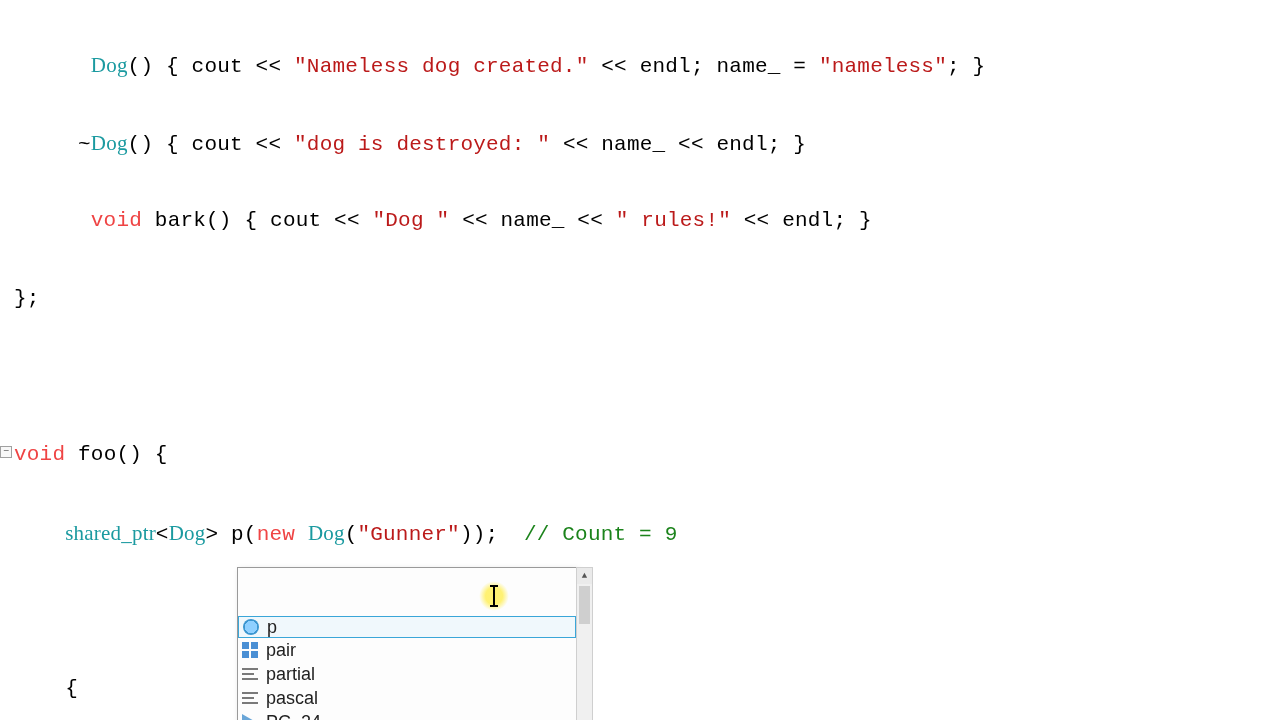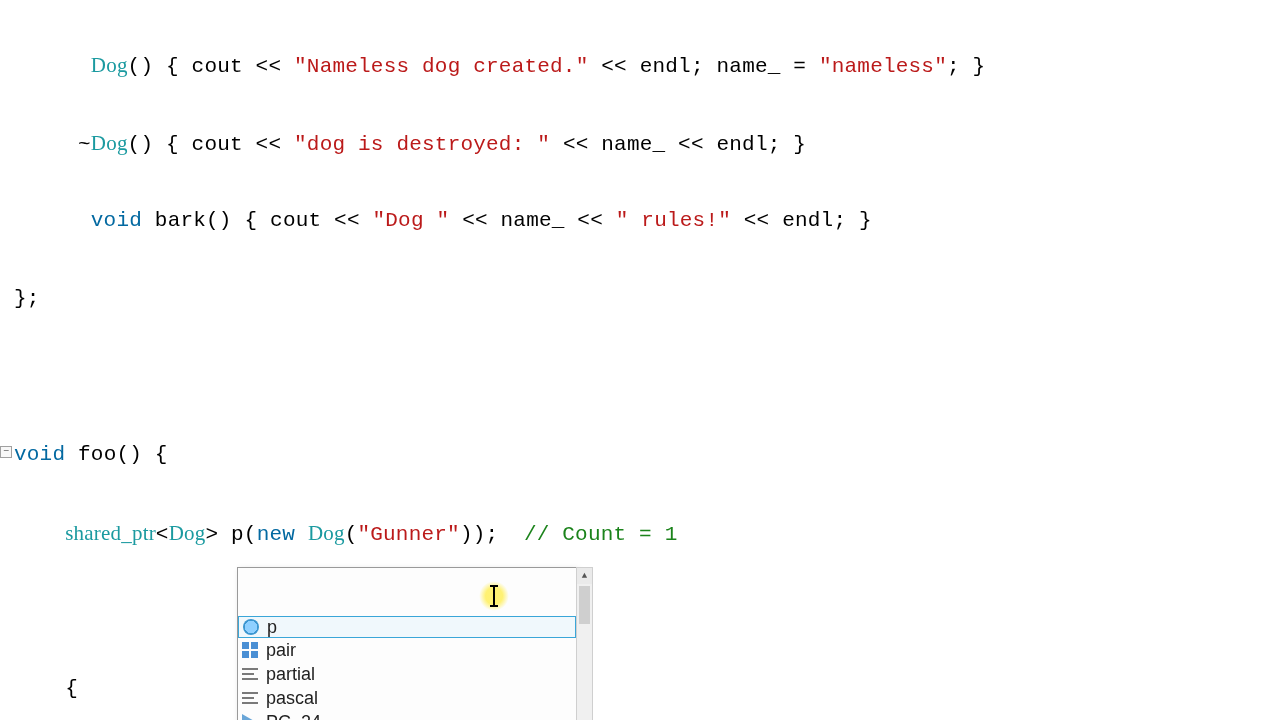--- a/index.html
+++ b/index.html
@@ -28,21 +28,21 @@
     top: 4px;
     width: 12px;
     height: 12px;
     border: 1px solid #a0a0a0;
     font-size: 10px;
     line-height: 10px;
     text-align: center;
     color: #606060;
     background: #f8f8f8;
   }
-  .kw   { color: #0369a1; }     
+  .kw   { color: #ef4444; }     
   .type { color: #1b9aa0; font-family: Liberation Serif, serif; }
   .str  { color: #bb1a1a; }     
   .cm   { color: #1b831b; }     
   .pl   { color: #000000; }
 
   
   .ac-popup {
     position: absolute;
     width: 340px;
     border: 1px solid #9a9a9a;
@@ -165,21 +165,21 @@
 <div class="line"><span class="pl">     ~</span><span class="type">Dog</span><span class="pl">() { </span><span class="pl">cout</span><span class="pl"> &lt;&lt; </span><span class="str">"dog is destroyed: "</span><span class="pl"> &lt;&lt; name_ &lt;&lt; </span><span class="pl">endl</span><span class="pl">; }</span></div>
 
 <div class="line"><span class="pl">      </span><span class="kw">void</span><span> </span><span class="pl">bark</span><span class="pl">() { </span><span class="pl">cout</span><span class="pl"> &lt;&lt; </span><span class="str">"Dog "</span><span class="pl"> &lt;&lt; name_ &lt;&lt; </span><span class="str">" rules!"</span><span class="pl"> &lt;&lt; </span><span class="pl">endl</span><span class="pl">; }</span></div>
 
 <div class="line"><span class="pl">};</span></div>
 
 <div class="line"><span></span></div>
 
 <div class="line"><span class="fold">−</span><span class="kw">void</span><span> </span><span class="pl">foo</span><span class="pl">() {</span></div>
 
-<div class="line"><span class="pl">    </span><span class="type">shared_ptr</span><span class="pl">&lt;</span><span class="type">Dog</span><span class="pl">&gt; p(</span><span class="kw">new</span><span> </span><span class="type">Dog</span><span class="pl">(</span><span class="str">"Gunner"</span><span class="pl">));  </span><span class="cm">// Count = 1</span></div>
+<div class="line"><span class="pl">    </span><span class="type">shared_ptr</span><span class="pl">&lt;</span><span class="type">Dog</span><span class="pl">&gt; p(</span><span class="kw">new</span><span> </span><span class="type">Dog</span><span class="pl">(</span><span class="str">"Gunner"</span><span class="pl">));  </span><span class="cm">// Count = 9</span></div>
 
 <div class="line"><span></span></div>
 
 <div class="line"><span class="pl">    {</span></div>
 
 
 
 
 
 

